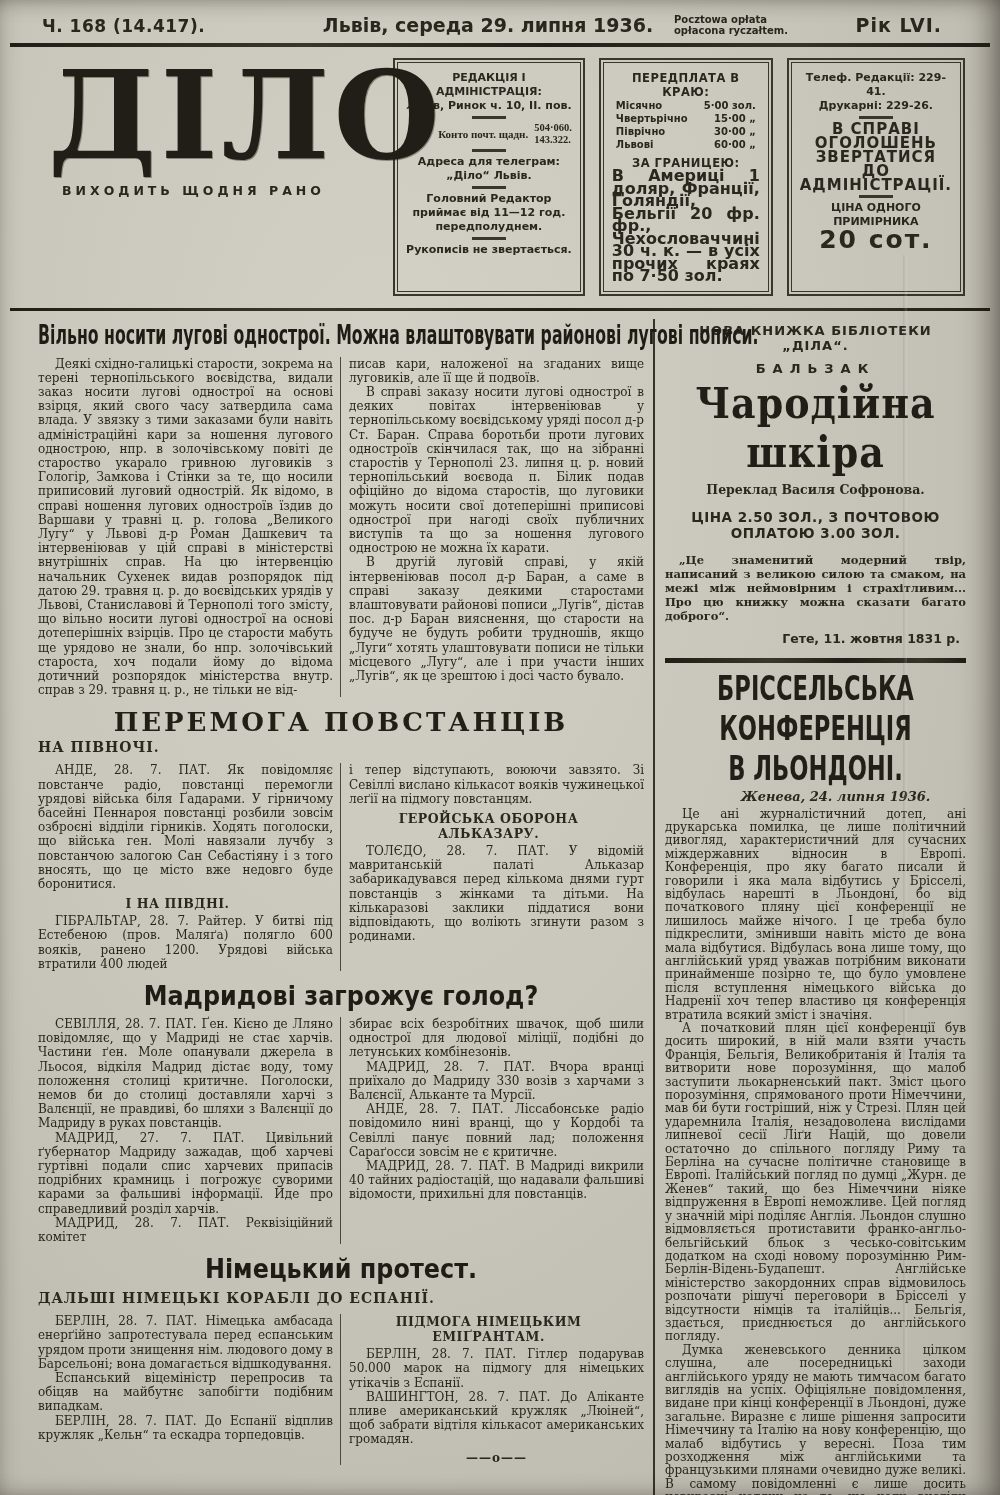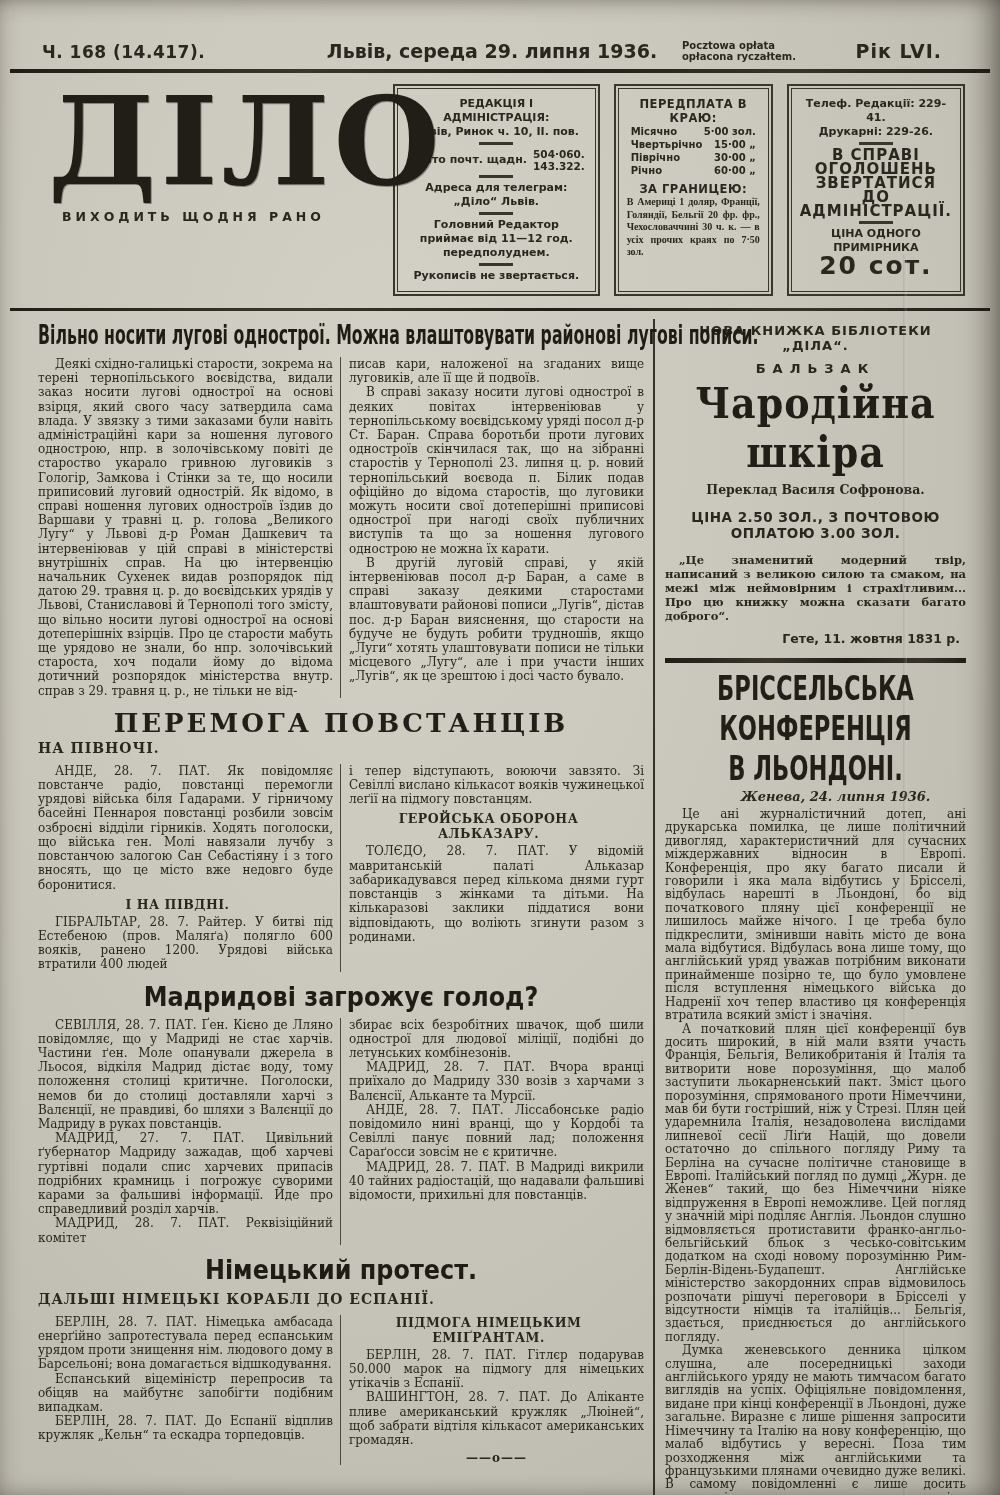--- a/index.html
+++ b/index.html
@@ -16,22 +16,22 @@
     content:"";position:absolute;inset:0;pointer-events:none;
     box-shadow:inset -22px 0 30px -14px rgba(35,30,22,.55),
                inset 14px 0 26px -18px rgba(35,30,22,.30),
                inset 0 14px 24px -18px rgba(35,30,22,.35),
                inset 0 -12px 22px -16px rgba(35,30,22,.25);
   }
   .crease{position:absolute;top:255px;bottom:0;left:903px;width:4px;pointer-events:none;
     background:linear-gradient(to right, rgba(40,35,25,.10), rgba(255,255,255,.16));}
 
   
-  .top-row{display:flex;align-items:flex-end;padding:40px 58px 4px 42px;
-    font-family:"DejaVu Sans", sans-serif;font-weight:bold;}
+  .top-row{display:flex;align-items:flex-end;padding:14px 58px 4px 42px;
+    font-family:"DejaVu Sans", sans-serif;font-weight:bold;gap:8px;}
   .issue-no{font-size:17px;letter-spacing:.5px;width:260px;}
   .date-line{font-size:19px;flex:1;text-align:center;}
   .postal{font-size:10px;line-height:11px;text-align:left;width:150px;font-weight:bold;}
   .vol{font-size:19px;width:110px;text-align:right;letter-spacing:1px;}
   .rule-main{height:4px;margin:3px 10px 0 10px;
     background:linear-gradient(90deg,#211e17 0%,#3a362c 30%,#211e17 55%,#37332a 80%,#211e17 100%);}
   .rule-main.thin{height:3px;}
 
   
   .masthead{display:flex;gap:16px;padding:12px 36px 10px 48px;align-items:stretch;}
@@ -40,21 +40,21 @@
     letter-spacing:4px;margin:0;color:#211e17;text-shadow:1px 1px 0 rgba(33,30,23,.4);}
   .logo-sub{font-family:"DejaVu Sans",sans-serif;font-weight:bold;font-size:12.5px;
     letter-spacing:4px;margin-top:12px;margin-left:14px;}
   .mh-box{border:1px solid #3a362c;outline:2px solid #3a362c;outline-offset:2px;
     margin:3px;padding:8px 8px;font-family:"DejaVu Sans",sans-serif;font-weight:bold;
     font-size:11px;line-height:14px;text-align:center;background:rgba(255,255,255,.04);}
   .box-editorial{width:228px;}
   .box-subscription{width:168px;}
   .box-contact{width:170px;}
   .mh-sep{width:34px;height:0;border-top:3px solid #3a362c;margin:3px auto;}
-  .konto-row{display:flex;justify-content:center;gap:6px;align-items:center;}
+  .konto-row{display:flex;justify-content:flex-end;gap:6px;align-items:center;font-family:Liberation Serif, serif;}
   .konto-nums{text-align:left;font-size:10.5px;line-height:12px;}
   .sub-row{display:flex;justify-content:space-between;font-size:10px;line-height:13px;padding:0 4px;align-items:flex-end;}
   .sub-title{font-size:11.5px;letter-spacing:.5px;}
   .price-big{font-size:25px;letter-spacing:2px;margin-top:4px;}
   .contact-notice{font-size:15px;line-height:14px;letter-spacing:1px;}
 
   
   .content{display:flex;padding:8px 34px 0 38px;height:1225px;overflow:hidden;}
   .main-col{width:606px;padding-right:9px;border-right:2px solid #37332a;}
   .side-col{width:305px;padding-left:10px;overflow:hidden;}
@@ -149,25 +149,25 @@
       </div>
       <div class="sub-row">
         <span>Чвертьрічно</span>
         <span>15·00 „</span>
       </div>
       <div class="sub-row">
         <span>Піврічно</span>
         <span>30·00 „</span>
       </div>
       <div class="sub-row">
-        <span>Річно</span>
+        <span>Львові</span>
         <span>60·00 „</span>
       </div>
       <div class="sub-title" style="margin-top:5px;">ЗА ГРАНИЦЕЮ:</div>
-      <div style="font-size:10px;line-height:12.5px;text-align:justify;font-family:Liberation Serif, serif;">В Америці 1 доляр, Франції, Голяндії, Бельгії 20 фр. фр., Чехословаччині 30 ч. к. — в усіх прочих краях по 7·50 зол.</div>
+      <div style="font-size:16px;line-height:12.5px;text-align:justify;">В Америці 1 доляр, Франції, Голяндії, Бельгії 20 фр. фр., Чехословаччині 30 ч. к. — в усіх прочих краях по 7·50 зол.</div>
     </div>
 
     <div class="mh-box box-contact">
       <div>Телеф. Редакції: 229-41.</div>
       <div>Друкарні: 229-26.</div>
       <div class="mh-sep"></div>
       <div class="contact-notice">В СПРАВІ ОГОЛОШЕНЬ ЗВЕРТАТИСЯ ДО АДМІНІСТРАЦІЇ.</div>
       <div class="mh-sep"></div>
       <div>ЦІНА ОДНОГО ПРИМІРНИКА</div>
       <div class="price-big">20 сот.</div>

